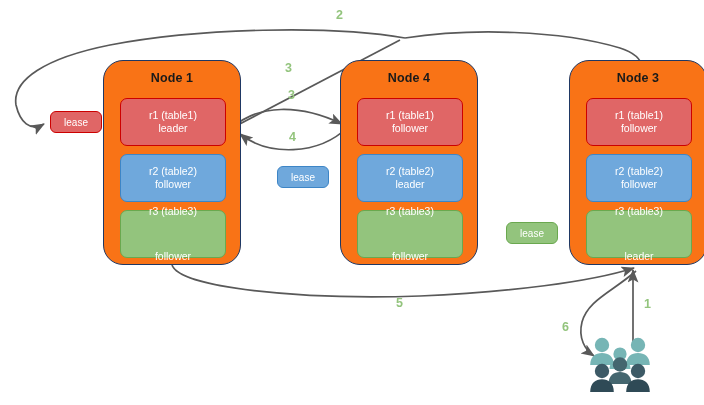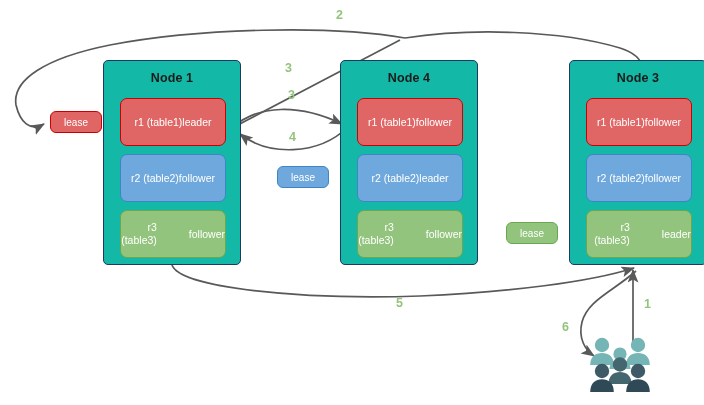--- a/index.html
+++ b/index.html
@@ -19,22 +19,22 @@
     position: absolute;
     left: 0;
     top: 0;
     width: 704px;
     height: 405px;
     pointer-events: none;
   }
   .node-box {
     position: absolute;
     border: 1.3px solid #1f3864;
-    border-radius: 5px;
-    background: #14b8a6;
+    border-radius: 20px;
+    background: #f97316;
     box-sizing: border-box;
   }
   .node-title {
     position: absolute;
     left: 0;
     right: 0;
     top: 10px;
     text-align: center;
     font-size: 12.5px;
     font-weight: bold;
@@ -42,27 +42,27 @@
     letter-spacing: 0.1px;
   }
   .replica {
     position: absolute;
     left: 16px;
     width: 106px;
     height: 48px;
     border-radius: 7px;
     box-sizing: border-box;
     display: flex;
-    flex-direction: row;
+    flex-direction: column;
     align-items: center;
     justify-content: center;
     color: #ffffff;
     font-size: 10.5px;
     line-height: 13px;
-    text-align: right;
+    text-align: center;
   }
   .replica span { display: block; }
   .rep-red   { background: #e06666; border: 1.3px solid #cc0000; }
   .rep-blue  { background: #6fa8dc; border: 1.3px solid #3d85c6; }
   .rep-green { background: #93c47d; border: 1.3px solid #6aa84f; gap: 32px; }
   .lease {
     position: absolute;
     border-radius: 6px;
     box-sizing: border-box;
     display: flex;

